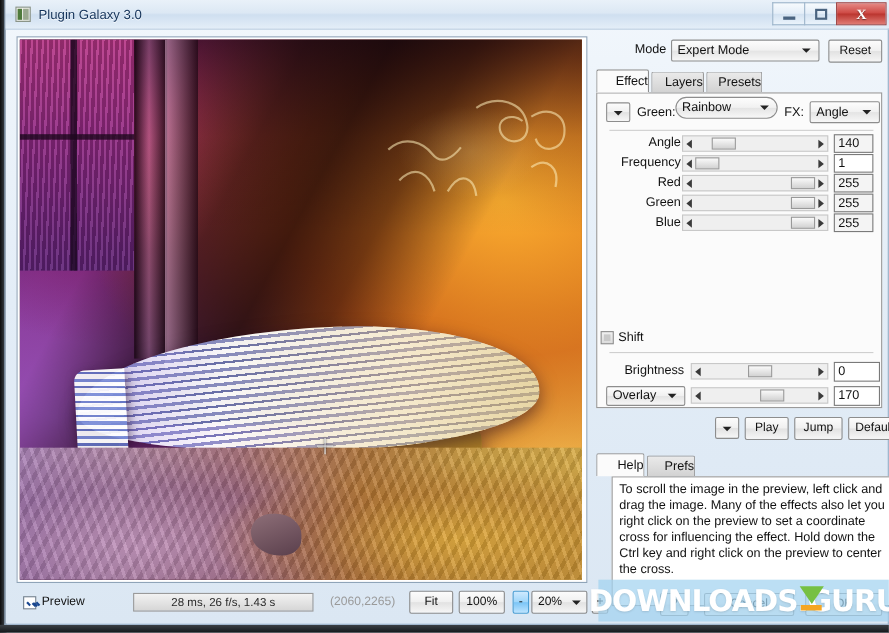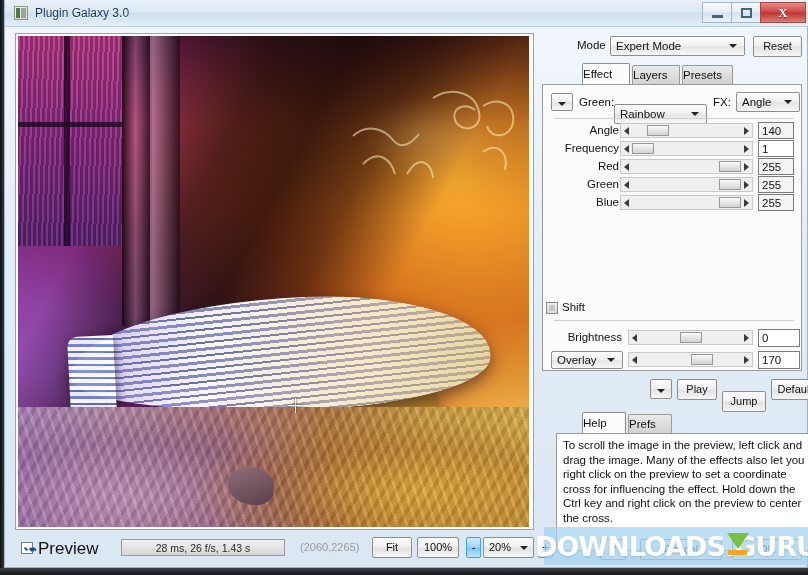--- a/index.html
+++ b/index.html
@@ -182,21 +182,21 @@
   .crosshair::before{content:"";position:absolute;left:7px;top:0;width:1px;height:15px;background:#fff;box-shadow:0 0 2px #000;}
   .crosshair::after{content:"";position:absolute;left:0;top:7px;width:15px;height:1px;background:#fff;box-shadow:0 0 2px #000;}
 
   
   .statusbar{position:absolute;left:10px;top:536px;width:790px;height:24px;}
   .chk{display:inline-block;width:12px;height:12px;border:1px solid #6f7e8d;background:#fff;
     vertical-align:middle;box-sizing:border-box;position:relative;}
   .chk.on::after{content:"";position:absolute;left:2px;top:5px;width:4px;height:2px;background:#17458f;
     transform:rotate(45deg);box-shadow:4px -3px 0 0 #17458f,5px -4px 0 0 #17458f,6px -6px 0 0 #17458f;}
   .sb-preview{position:absolute;left:6px;top:4px;height:15px;line-height:15px;color:#111;}
-  .sb-preview span.lbl{margin-left:5px;vertical-align:middle;font-size:17px;}
+  .sb-preview span.lbl{margin-left:5px;vertical-align:middle;font-size:11px;}
   .sb-perf{
     position:absolute;left:106px;top:3px;width:164px;height:17px;line-height:16px;text-align:center;
     font-size:10.5px;color:#2a2a2a;
     background:linear-gradient(180deg,#f2f2f2,#d6d6d6);
     border:1px solid #9a9a9a;box-sizing:border-box;
   }
   .sb-coord{position:absolute;left:285px;top:4px;height:15px;line-height:15px;color:#9a9a9a;font-size:11px;}
   .btn{
     display:inline-block;box-sizing:border-box;
     background:linear-gradient(180deg,#fcfcfc 0%,#f0f0f0 48%,#e2e2e2 52%,#f6f6f6 100%);
@@ -228,35 +228,34 @@
 
   .mode-lbl{position:absolute;left:37px;top:6px;}
   .mode-combo{position:absolute;left:70px;top:3px;width:135px;height:20px;line-height:18px;}
   .reset-btn{position:absolute;left:213px;top:3px;width:49px;height:21px;line-height:19px;}
 
   .tabstrip{position:absolute;left:2px;top:30px;width:260px;height:21px;}
   .tab{
     position:absolute;top:2px;height:19px;line-height:18px;box-sizing:border-box;
     background:linear-gradient(180deg,#eaeaea,#d2d2d2);
     border:1px solid #9a9a9a;border-bottom:none;
-    font-size:11.5px;color:#111;text-align:left;
+    font-size:11.5px;color:#111;text-align:right;
     border-radius:2px 2px 0 0;
-    margin-left:40px;
   }
   .tab.active{top:0;height:21px;line-height:20px;background:#fbfbfb;border-color:#8d8d8d;z-index:3;}
 
   .panel{
     position:absolute;left:2px;top:51px;width:260px;height:287px;
     background:#fbfbfb;border:1px solid #9a9a9a;box-sizing:border-box;
   }
   .panel-inner{position:absolute;inset:3px;}
 
   .grp-btn{position:absolute;left:5px;top:5px;width:22px;height:18px;line-height:16px;}
   .grp-lbl{position:absolute;left:33px;top:8px;}
-  .grp-combo{position:absolute;left:68px;top:16px;width:93px;height:20px;line-height:18px;}
+  .grp-combo{position:absolute;left:68px;top:0;width:93px;height:20px;line-height:18px;border-radius:10px;}
   .fx-lbl{position:absolute;left:167px;top:8px;}
   .fx-combo{position:absolute;left:190px;top:4px;width:64px;height:20px;line-height:18px;}
   .hr{position:absolute;left:8px;width:240px;height:1px;background:#cfcfcf;}
 
   .slider-rows{position:absolute;left:0;top:34px;width:256px;}
   .srow{position:relative;height:17px;margin-bottom:1px;}
   .srow .name{position:absolute;right:183px;top:2px;text-align:right;white-space:nowrap;color:#111;font-size:11.5px;}
   .sl{
     position:absolute;left:74px;top:1px;width:133px;height:15px;box-sizing:border-box;
     background:#efefef;border:1px solid #c8c8c8;
@@ -290,21 +289,21 @@
   .brow .bsl .ar.r{right:3px;top:3px;border-top:4px solid transparent;border-bottom:4px solid transparent;border-left:5px solid #3a3a3a;position:absolute;width:0;height:0;}
   .brow .bsl .thumb{position:absolute;top:1px;width:22px;height:11px;box-sizing:border-box;
     background:linear-gradient(180deg,#fafafa,#d2d2d2);border:1px solid #999;}
   .brow .bnum{position:absolute;left:212px;top:1px;width:42px;height:18px;line-height:17px;box-sizing:border-box;
     border:1px solid #7a7a7a;background:#fff;color:#111;font-size:11.5px;padding-left:3px;}
   .mode-sel{position:absolute;left:5px;top:1px;width:72px;height:18px;line-height:16px;}
 
   .action-row{position:absolute;left:0;top:345px;width:262px;height:24px;}
   .ac-drop{position:absolute;left:110px;top:1px;width:22px;height:20px;line-height:18px;}
   .ac-play{position:absolute;left:137px;top:1px;width:40px;height:21px;line-height:19px;}
-  .ac-jump{position:absolute;left:182px;top:1px;width:44px;height:21px;line-height:19px;margin-top:12px;}
+  .ac-jump{position:absolute;left:182px;top:1px;width:44px;height:21px;line-height:19px;}
   .ac-def{position:absolute;left:231px;top:1px;width:48px;height:21px;line-height:19px;}
 
   .help-tabs{position:absolute;left:2px;top:379px;width:260px;height:21px;}
   .helpbox{
     position:absolute;left:16px;top:400px;width:260px;height:118px;
     background:#fff;border:1px solid #9a9a9a;box-sizing:border-box;
     padding:4px 6px;color:#111;font-size:11.5px;line-height:14.6px;
   }
 
   

